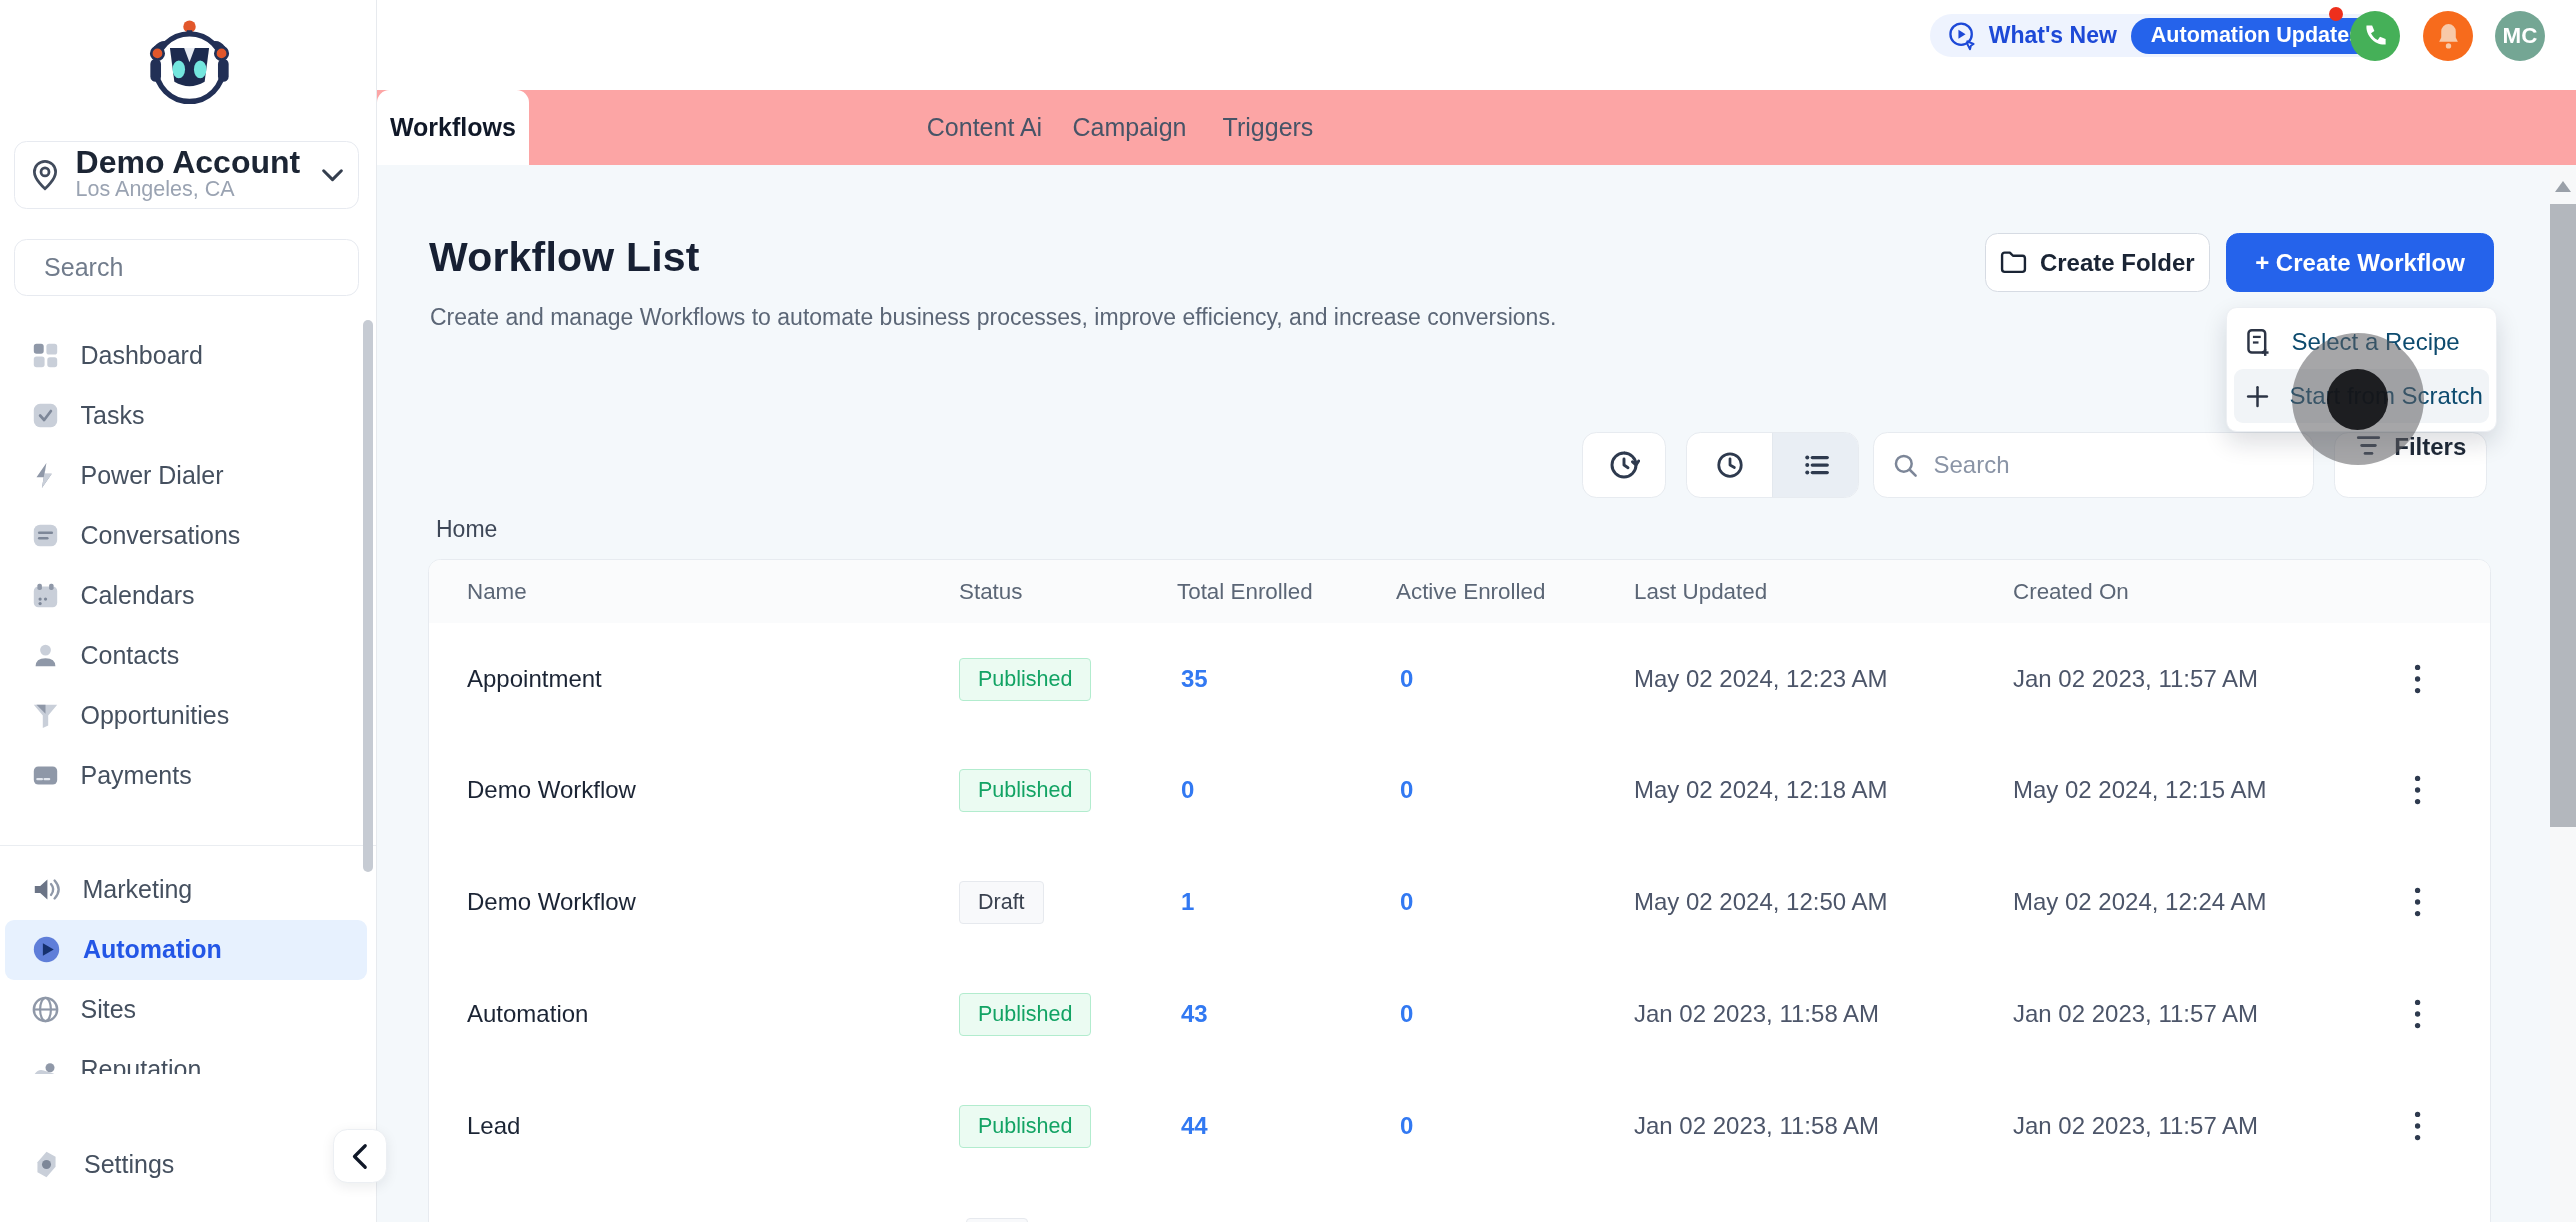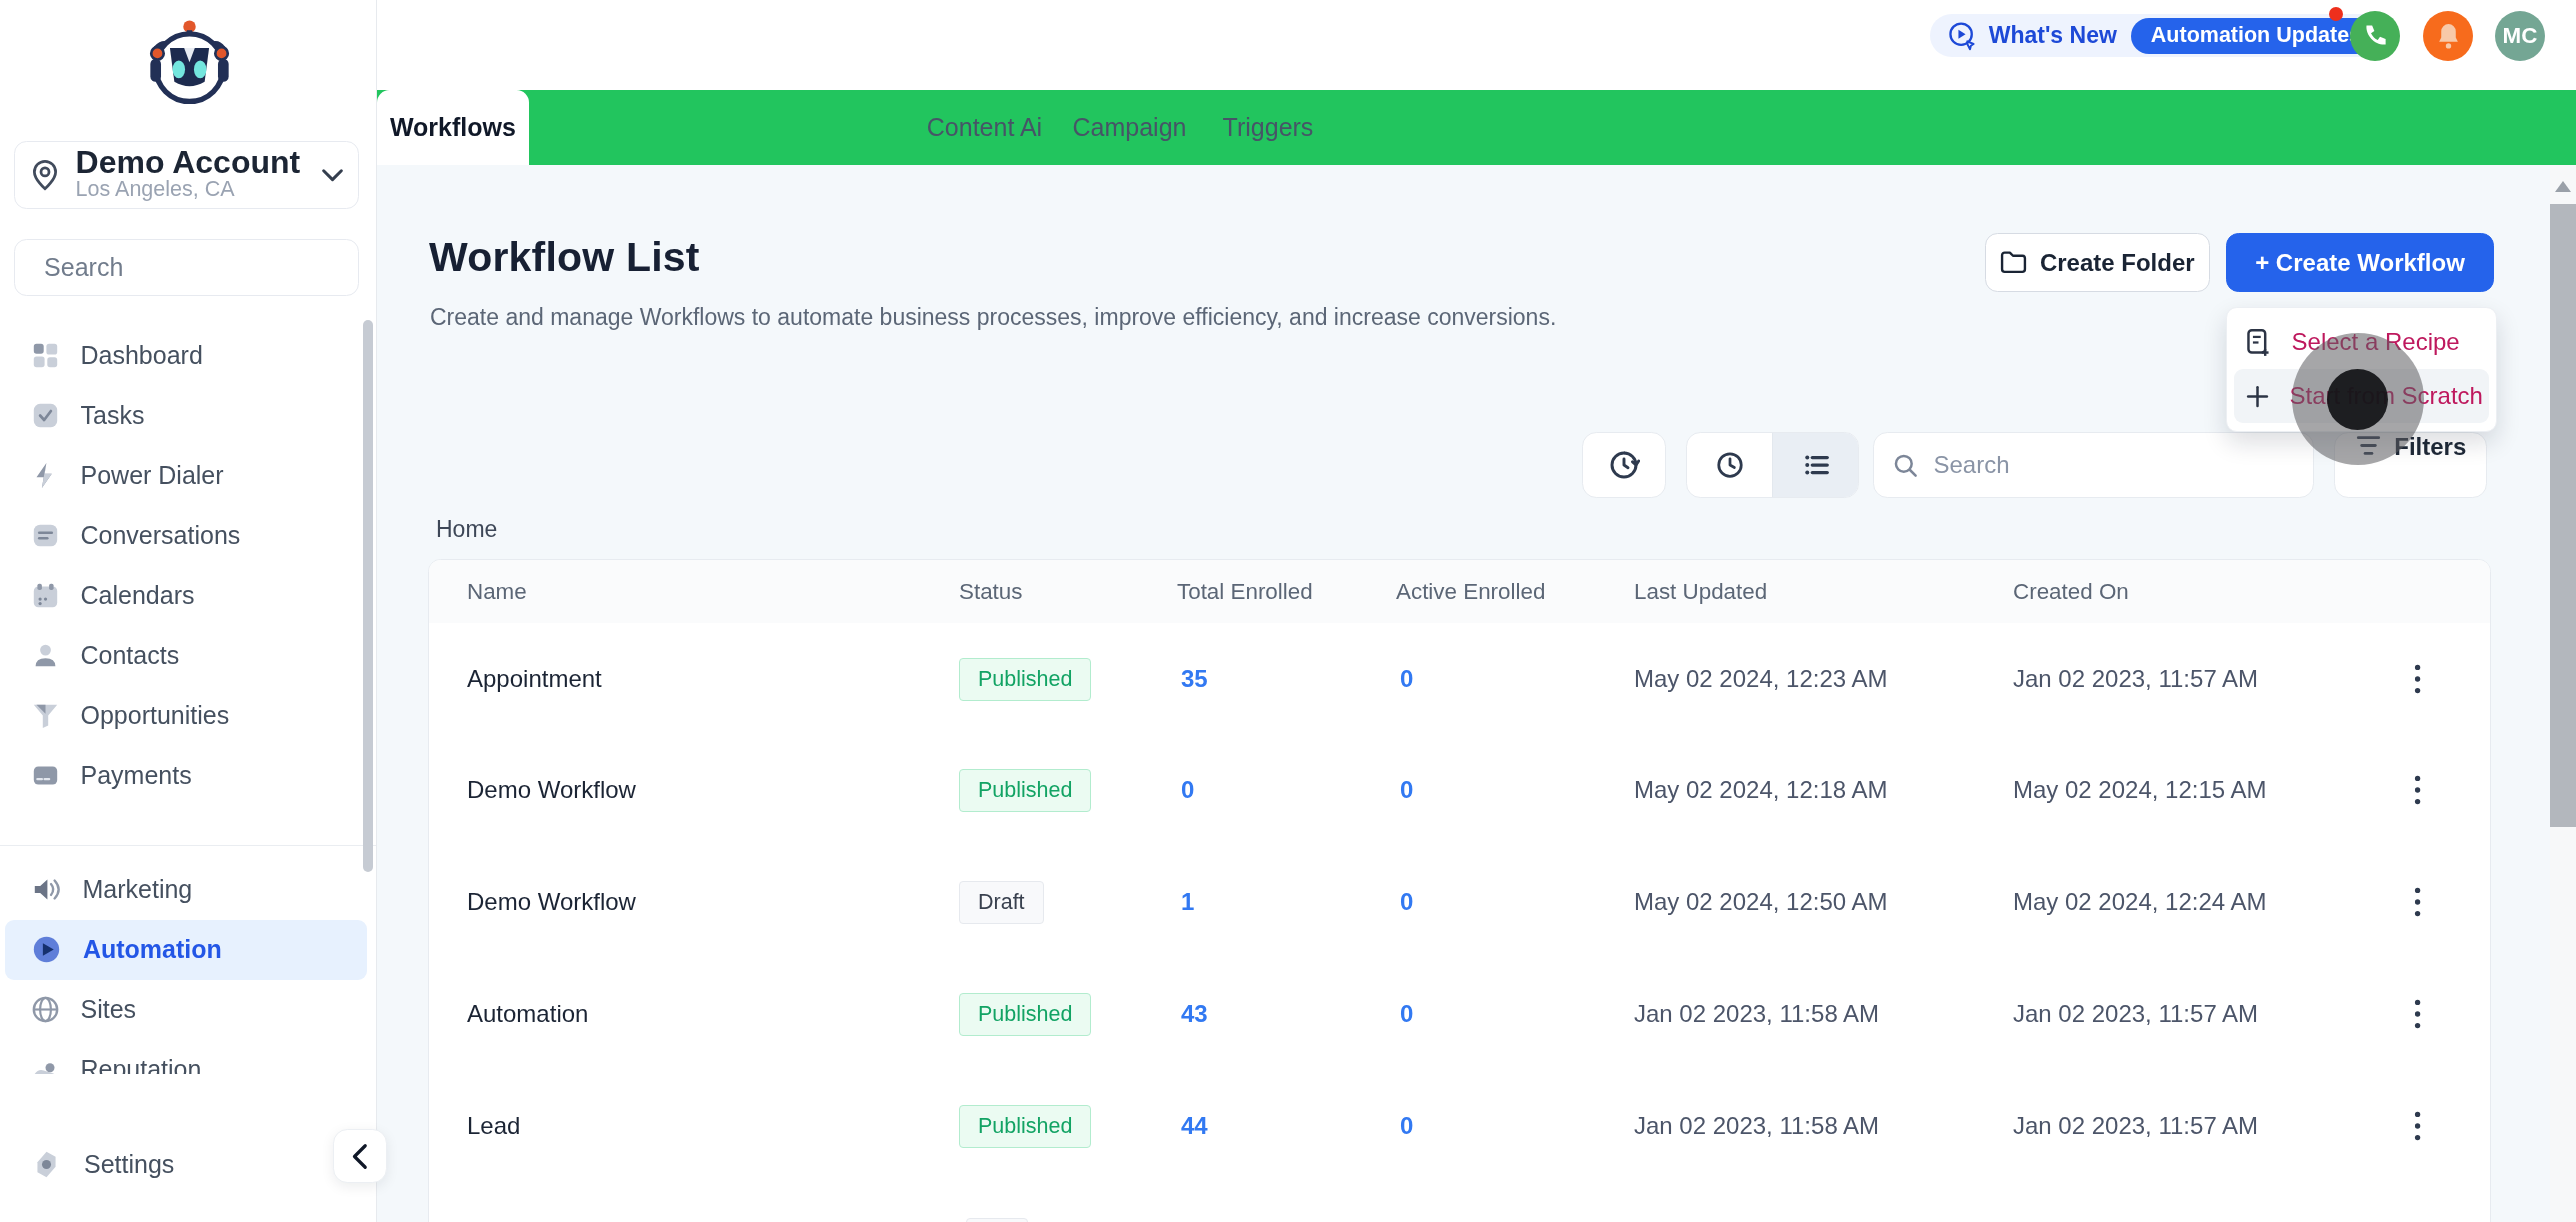--- a/index.html
+++ b/index.html
@@ -39,38 +39,38 @@
   .wn-pill{left:1930px;top:14.3px;height:43px;background:#eef3fe;border-radius:23px;display:flex;
            align-items:center;padding:0 5.4px 0 16px;}
   .wn-label{color:#1d49d7;font-size:23px;font-weight:700;margin:0 14.3px 0 10.7px;}
   .au-pill{background:#2563eb;color:#fff;border-radius:18px;height:36px;display:flex;align-items:center;
            padding:0 19.7px;font-size:21.5px;font-weight:700;}
   .red-dot{left:2329px;top:7.2px;width:14.3px;height:14.3px;border-radius:50%;background:#ee2f1c;z-index:4;}
   .circ{width:50px;height:50px;border-radius:50%;display:flex;align-items:center;justify-content:center;top:10.7px;}
   .avatar{background:#74a694;color:#fff;font-size:22.4px;font-weight:700;}
 
   
-  .tabband{left:376px;top:90px;width:2200px;height:75px;background:#22c55e;border-bottom:0.9px solid #e3e8ee;}
+  .tabband{left:376px;top:90px;width:2200px;height:75px;background:#fca5a5;border-bottom:0.9px solid #e3e8ee;}
   .tab{height:75px;display:flex;align-items:center;justify-content:center;font-size:25px;color:#475467;position:absolute;top:0;}
   .tab.active{background:#fff;border-radius:12.5px 12.5px 0 0;color:#101828;font-weight:700;}
 
   
   .content{left:376px;top:165px;width:2200px;height:1057px;background:#f4f8fb;}
   .page-title{left:429px;top:234px;font-size:41px;font-weight:700;color:#172033;letter-spacing:0.2px;}
   .page-sub{left:430px;top:297px;width:1252px;font-size:23px;line-height:40px;color:#5b6676;}
   .btn{display:flex;align-items:center;justify-content:center;border-radius:12.5px;font-size:24px;font-weight:700;
        box-sizing:border-box;}
   .btn-white{background:#fff;border:0.9px solid #d6dbe3;color:#1a2434;}
   .btn-blue{background:#2563eb;color:#fff;border:0.9px solid #2563eb;}
   .create-folder{left:1985px;top:233px;width:225px;height:59px;}
   .create-workflow{left:2226px;top:233px;width:268px;height:59px;}
 
   .dropdown{left:2226px;top:307px;width:271px;height:125px;background:#fff;border:0.9px solid #eceff3;
             border-radius:10.7px;box-shadow:0 10.7px 25px rgba(16,24,40,.14);z-index:20;box-sizing:border-box;padding:7.2px;}
-  .dd-item{height:54px;display:flex;align-items:center;font-size:24px;color:#be185d;border-radius:9px;
+  .dd-item{height:54px;display:flex;align-items:center;font-size:24px;color:#0c4a6e;border-radius:9px;
            padding-left:10.7px;}
   .dd-item.hl{background:#f1f4f7;}
   .dd-item .dd-label{margin-left:19.7px;}
 
   .click-outer{left:2292px;top:333px;width:132px;height:132px;border-radius:50%;
                background:rgba(92,92,96,.55);z-index:30;}
   .click-inner{left:2327px;top:369px;width:61px;height:61px;border-radius:50%;
                background:rgba(17,18,22,.92);z-index:31;}
 
   

